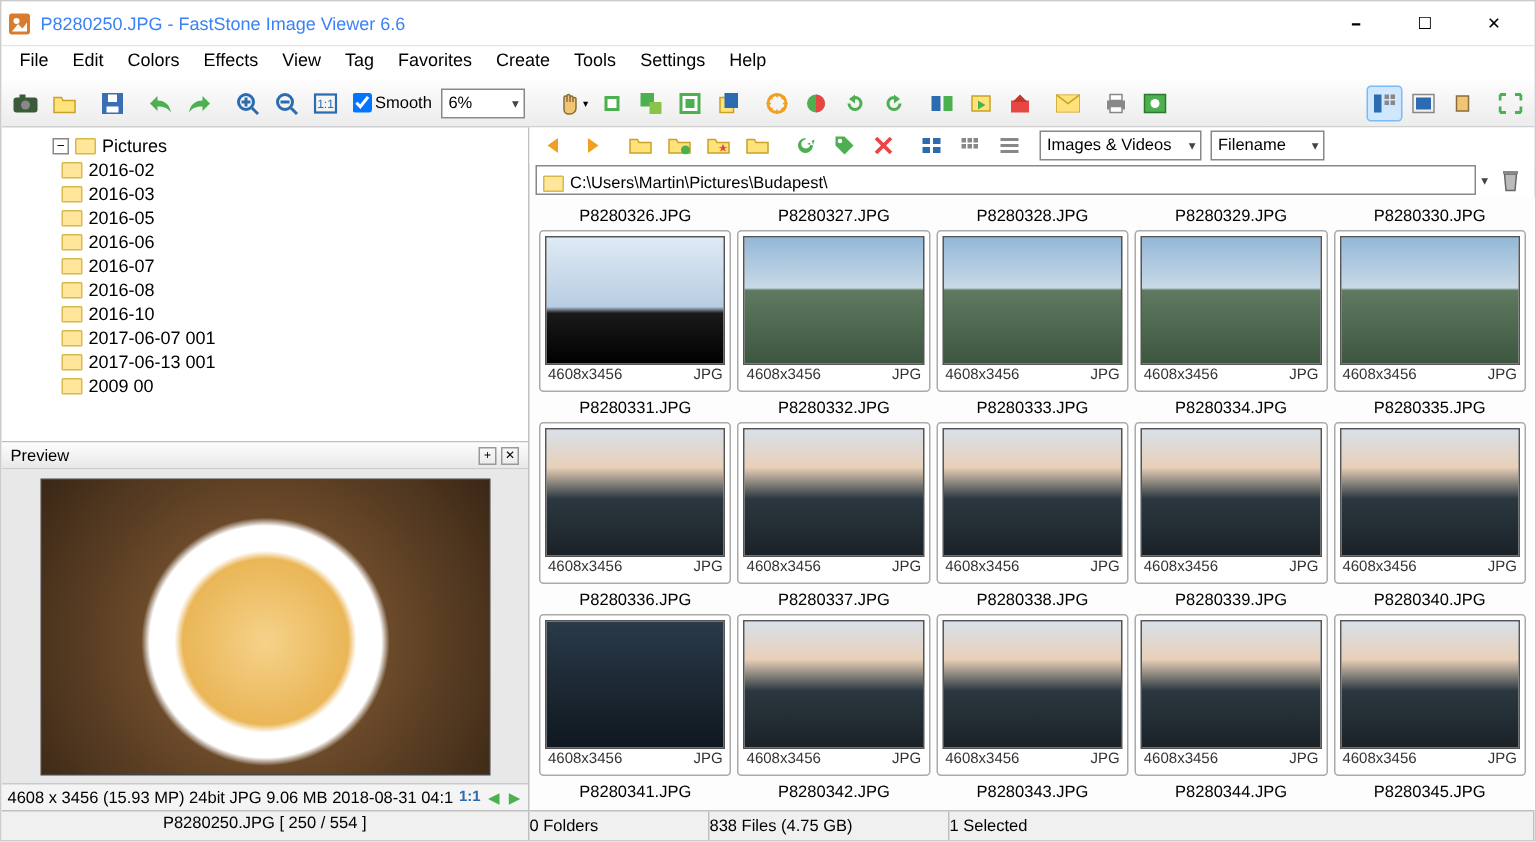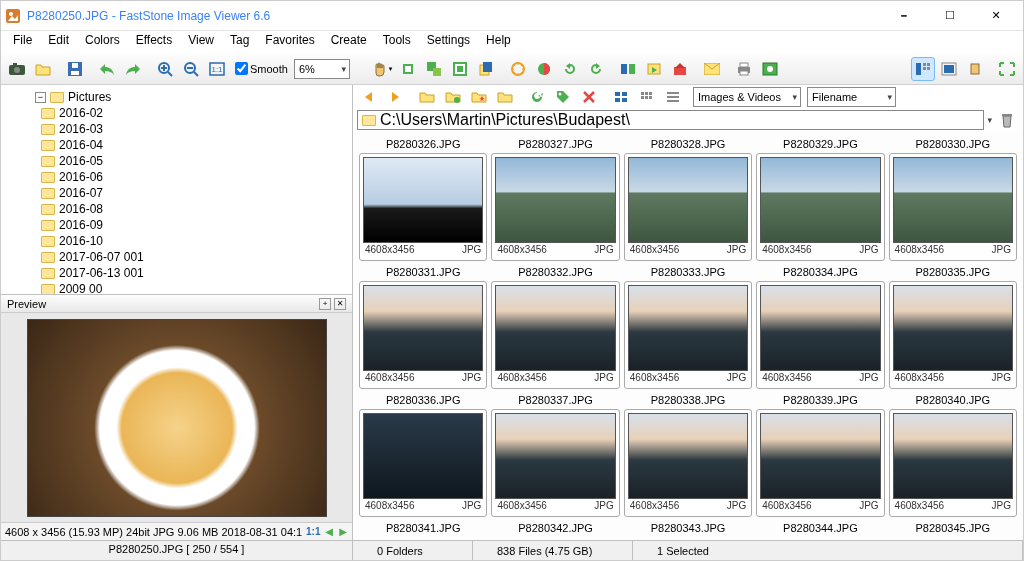--- a/index.html
+++ b/index.html
@@ -141,22 +141,22 @@
     display: flex;
     align-items: center;
     padding: 0 4px;
     gap: 3px;
   }
   .path-input {
     flex: 1;
     height: 20px;
     border: 1px solid #888;
     padding: 1px 4px;
-    display: flex; align-items: center;
-    font-size: 16px;
+    display: flex; align-items: flex-end;
+    font-size: 11px;
     background: #fff;
   }
   .path-input .folder-icon { margin-right: 4px; }
 
   .thumb-grid {
     flex: 1;
     overflow: auto;
     padding: 4px 6px;
     background: #fdfdfd;
   }
@@ -204,21 +204,21 @@
   
   .statusbar {
     height: 20px;
     border-top: 1px solid #c0c0c0;
     background: #f0f0f0;
     display: flex;
     font-size: 11px;
   }
   .statusbar .cell {
     border-right: 1px solid #c0c0c0;
-    padding: 2px 24px;
+    padding: 2px 0;
     display: flex;
     align-items: center;
   }
   .statusbar .cell.left { width: 352px; border-right: 1px solid #c0c0c0;}
 
   svg { display: block; }
 </style>
 </head>
 <body>
 
@@ -444,41 +444,33 @@
           <div class="tree-node child">
             <span class="folder-icon"></span>
             <span>2016-02</span>
           </div>
           <div class="tree-node child">
             <span class="folder-icon"></span>
             <span>2016-03</span>
           </div>
           <div class="tree-node child">
             <span class="folder-icon"></span>
-            <span>2016-04</span>
-          </div>
-          <div class="tree-node child">
-            <span class="folder-icon"></span>
             <span>2016-05</span>
           </div>
           <div class="tree-node child">
             <span class="folder-icon"></span>
             <span>2016-06</span>
           </div>
           <div class="tree-node child">
             <span class="folder-icon"></span>
             <span>2016-07</span>
           </div>
           <div class="tree-node child">
             <span class="folder-icon"></span>
             <span>2016-08</span>
-          </div>
-          <div class="tree-node child">
-            <span class="folder-icon"></span>
-            <span>2016-09</span>
           </div>
           <div class="tree-node child">
             <span class="folder-icon"></span>
             <span>2016-10</span>
           </div>
           <div class="tree-node child">
             <span class="folder-icon"></span>
             <span>2017-06-07 001</span>
           </div>
           <div class="tree-node child">
@@ -583,21 +575,21 @@
         </div>
       <div class="tbtn">
           <svg width="14" height="12">
             <rect x="1" y="1" width="12" height="2" fill="#888"></rect>
             <rect x="1" y="5" width="12" height="2" fill="#888"></rect>
             <rect x="1" y="9" width="12" height="2" fill="#888"></rect>
           </svg>
         </div>
       <div class="sep"></div>
       <div class="dropdown" style="width:108px">Images &amp; Videos</div>
-      <div class="dropdown" style="width:89px;margin-left:4px">Filename</div>
+      <div class="dropdown" style="width:76px;margin-left:4px">Filename</div>
     </div>
 
     <div class="path-bar">
       <div class="path-input">
         <span class="folder-icon"></span>
         <span>C:\Users\Martin\Pictures\Budapest\</span>
       </div>
       <span style="font-size:9px;color:#444">▾</span>
       <div class="tbtn">
           <svg width="14" height="16" viewBox="0 0 14 16">

